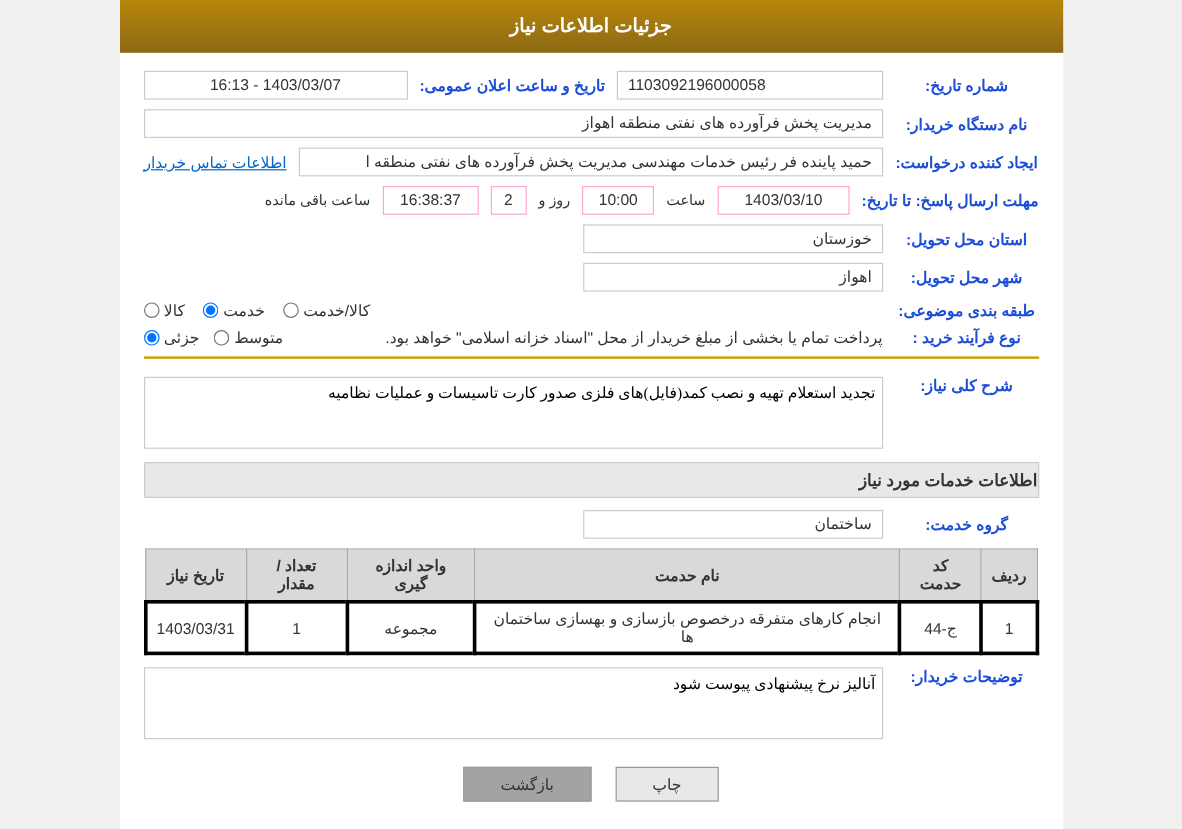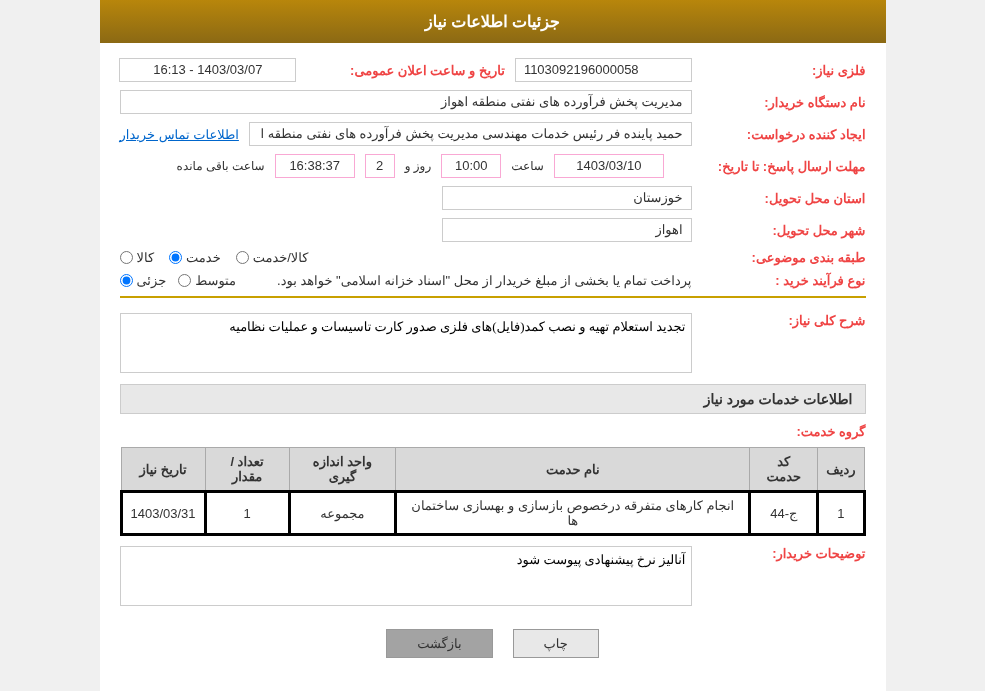--- a/index.html
+++ b/index.html
@@ -27,27 +27,26 @@
     .content {
       padding: 15px 20px;
     }
     .row {
       display: flex;
       align-items: center;
       margin-bottom: 8px;
       gap: 10px;
     }
     .label {
-      color: #ef4444;
+      color: #1d4ed8;
       font-weight: bold;
       white-space: nowrap;
       min-width: 120px;
-      text-align: right;
+      text-align: center;
       flex-shrink: 0;
-      margin-left: 44px;
     }
     .value-box {
       border: 1px solid #ccc;
       background: #fff;
       padding: 3px 8px;
       min-height: 24px;
       flex: 1;
       text-align: right;
       direction: rtl;
     }
@@ -71,21 +70,21 @@
       justify-content: flex-end;
     }
     .radio-item {
       display: flex;
       align-items: center;
       gap: 4px;
     }
     .section-title {
       background: #e8e8e8;
       border: 1px solid #ccc;
-      padding: 6px 12px;
+      padding: 6px 0;
       font-weight: bold;
       font-size: 14px;
       margin-bottom: 10px;
       text-align: right;
     }
     .textarea-box {
       border: 1px solid #ccc;
       background: #fff;
       padding: 6px 8px;
       min-height: 60px;
@@ -147,21 +146,21 @@
 </head>
 <body>
 
 <div class="page-wrapper">
   <div class="header">
     <span>جزئیات اطلاعات نیاز</span>
   </div>
   <div class="content">
 
     <div class="row">
-      <span class="label">فلزی نیاز:</span>
+      <span class="label">شماره تاریخ:</span>
       <div class="value-box" style="max-width:300px; text-align:left; direction:ltr;">1103092196000058</div>
       <span class="label">تاریخ و ساعت اعلان عمومی:</span>
       <div class="value-box" style="max-width:220px; text-align:center;">1403/03/07 - 16:13</div>
     </div>
 
     <div class="row">
       <span class="label">نام دستگاه خریدار:</span>
       <div class="value-box">مدیریت پخش فرآورده های نفتی منطقه اهواز</div>
     </div>
 
@@ -231,20 +230,21 @@
       <span class="label">شرح کلی نیاز:</span>
       <div style="flex:1;">
         <textarea class="textarea-box" rows="3" readonly="" style="width: 100%; resize: none; border: 1px solid rgb(204, 204, 204); font-family: Tahoma; font-size: 13px; direction: rtl; text-align: right; padding: 5px;">تجدید استعلام تهیه و نصب کمد(فایل)های فلزی صدور کارت تاسیسات و عملیات نظامیه</textarea>
       </div>
     </div>
 
     <div class="section-title">اطلاعات خدمات مورد نیاز</div>
 
     <div class="row">
       <span class="label">گروه خدمت:</span>
+      <div class="value-box" style="max-width:250px;">ساختمان</div>
     </div>
 
     <table class="services-table">
       <thead>
         <tr>
           <th>ردیف</th>
           <th>کد حدمت</th>
           <th>نام حدمت</th>
           <th>واحد اندازه گیری</th>
           <th>تعداد / مقدار</th>

